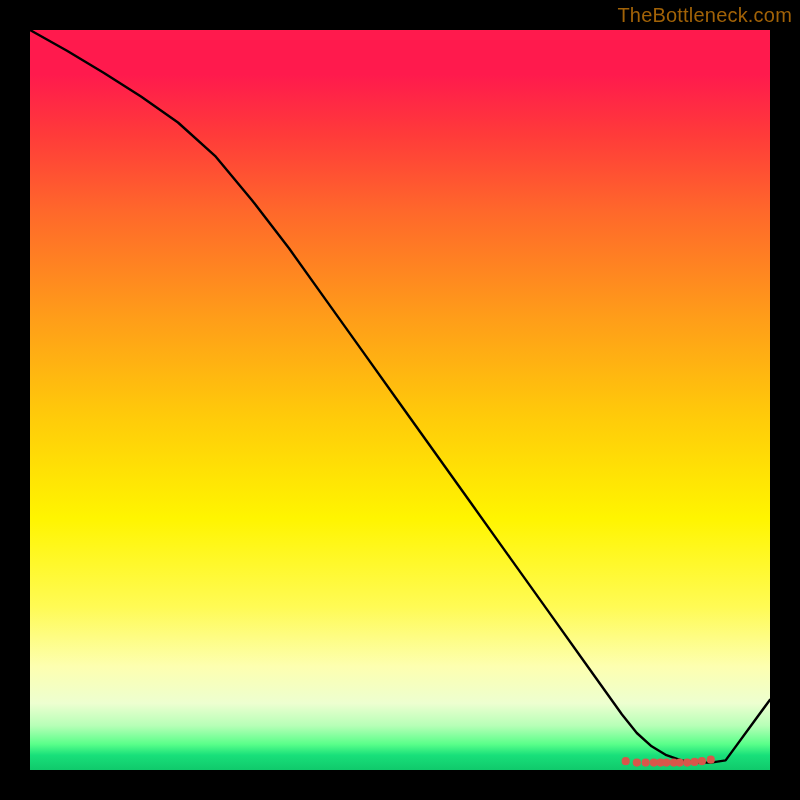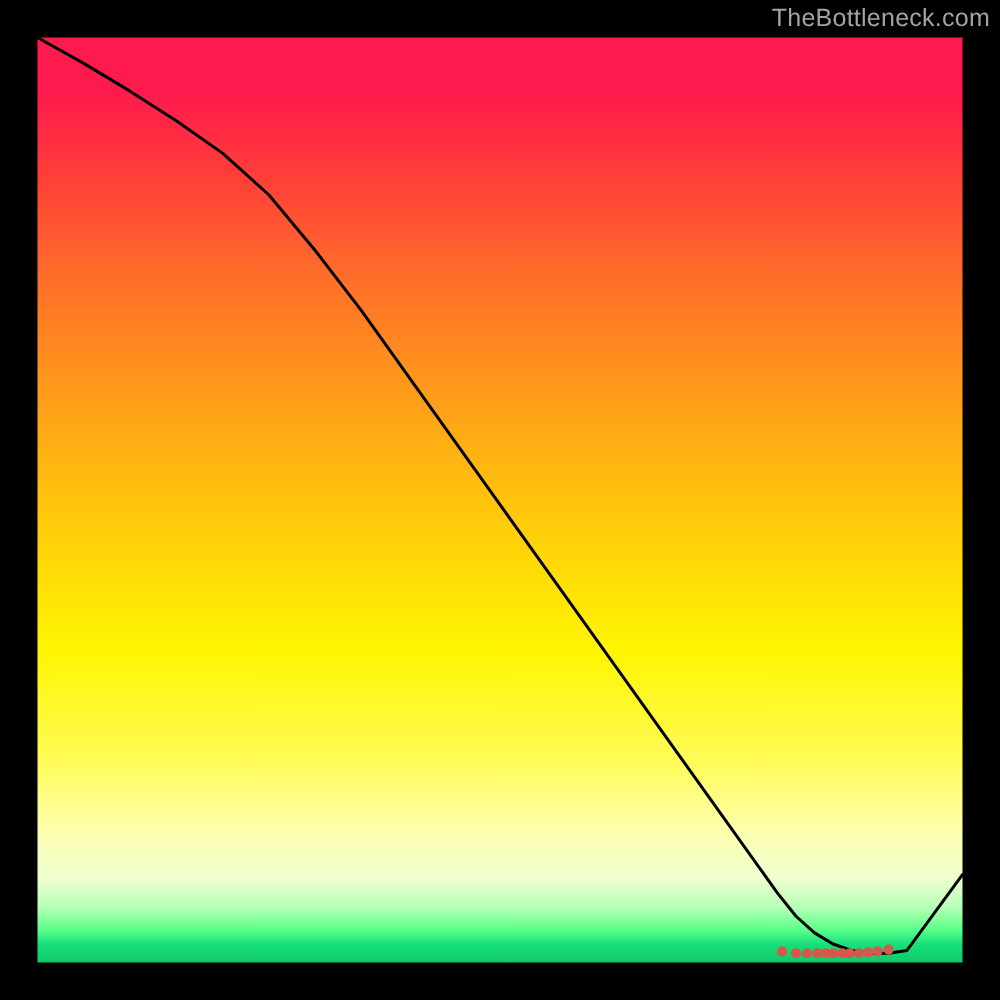--- a/index.html
+++ b/index.html
@@ -14,21 +14,21 @@
   .stage {
     position: relative;
     width: 800px;
     height: 800px;
     background: #000;
   }
   .watermark {
     position: absolute;
     top: 4px;
     right: 8px;
-    color: #a3a3a3;
+    color: #a16207;
     font-size: 20px;
     font-weight: 500;
     letter-spacing: 0.2px;
     user-select: none;
   }
   .plot {
     position: absolute;
     left: 30px;
     top: 30px;
     width: 740px;

